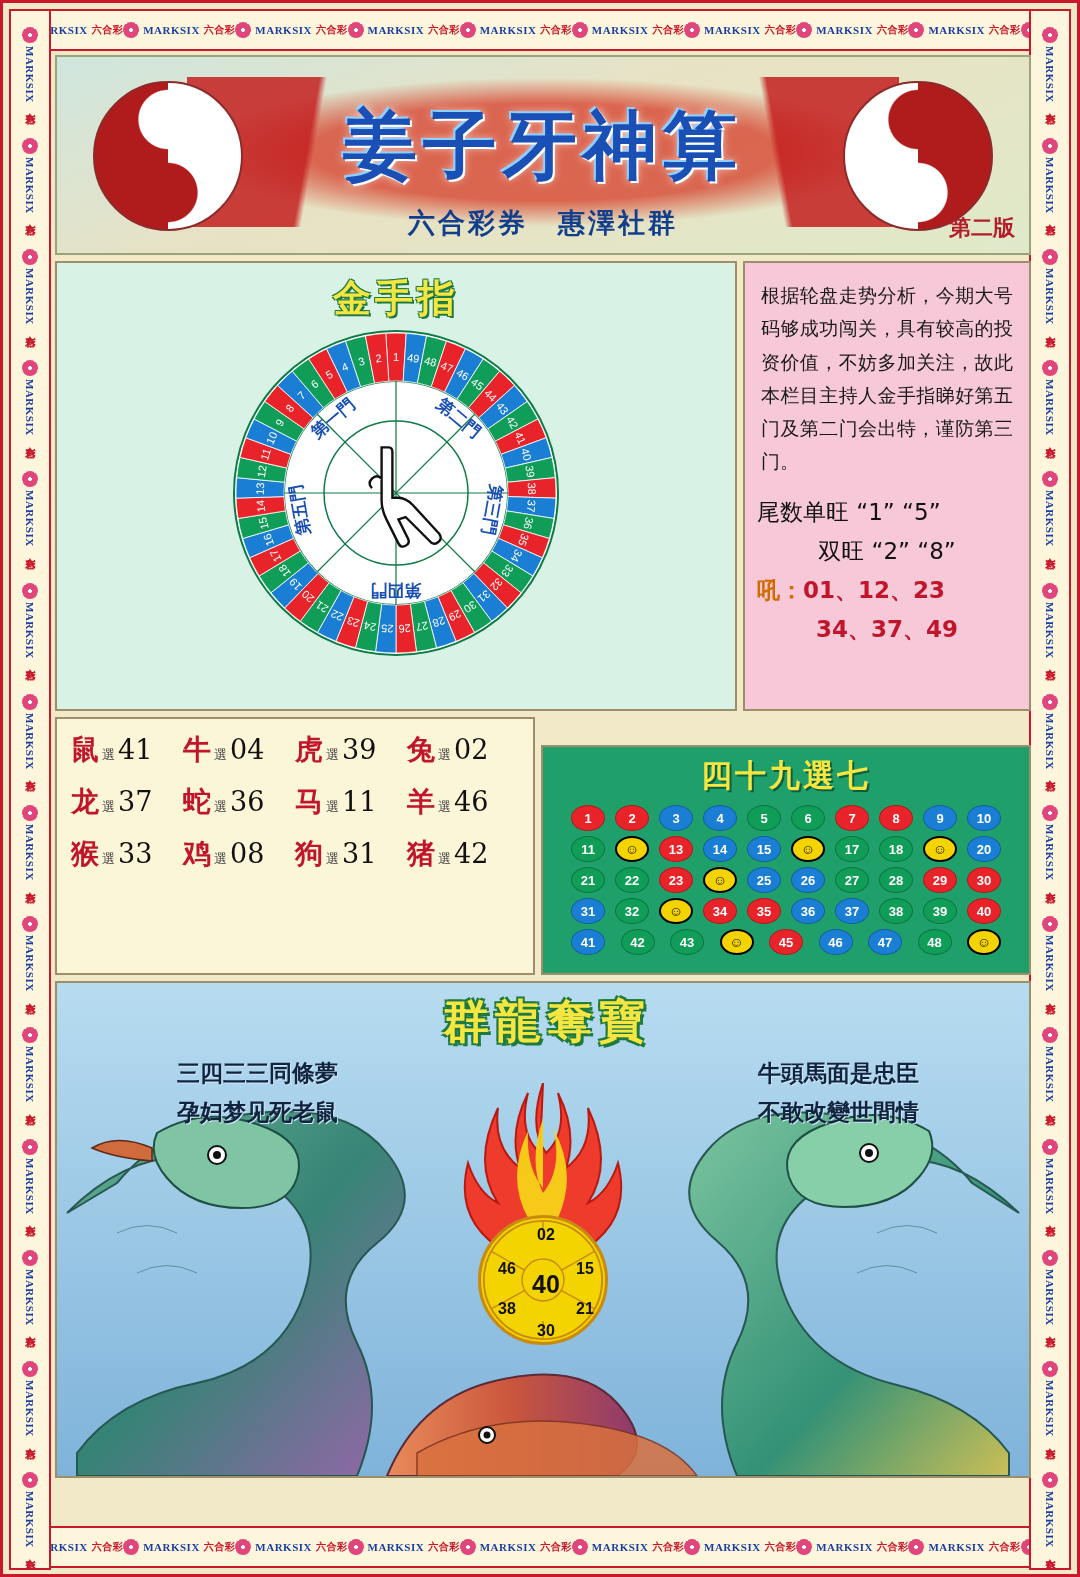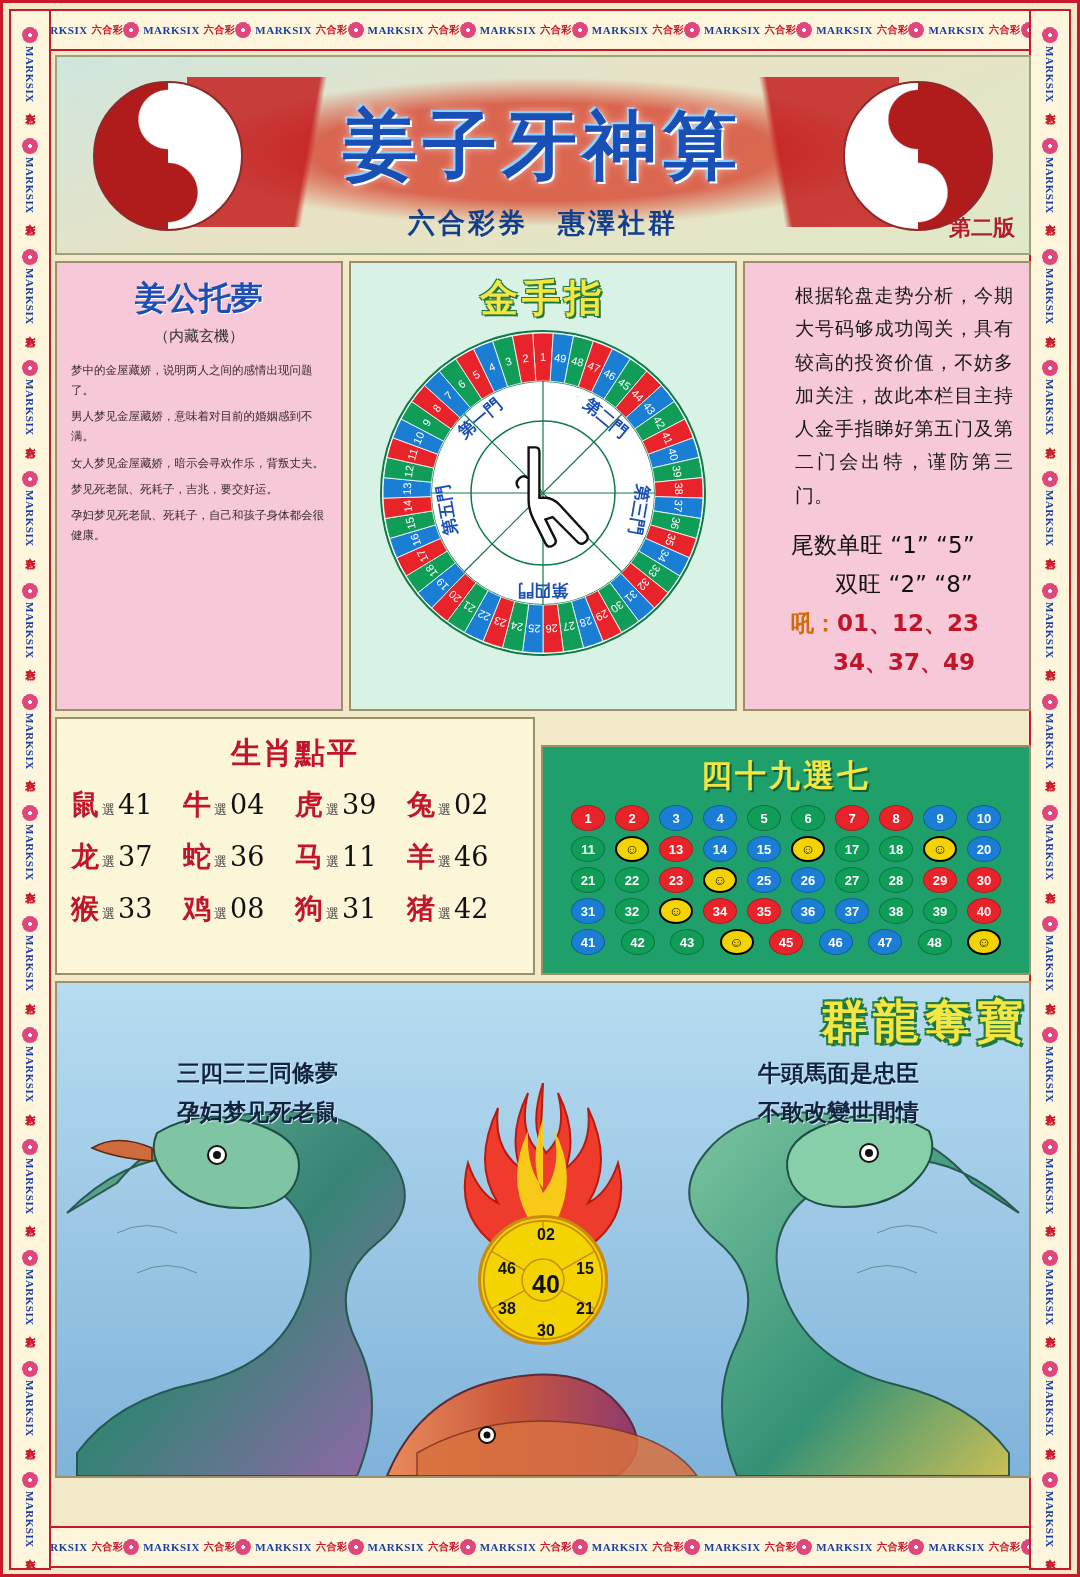--- a/index.html
+++ b/index.html
@@ -106,21 +106,21 @@
   .mast-edition {
     position:absolute; right:14px; bottom:10px;
     font-size:22px; color:#b11d2a; font-weight:bold;
   }
 
   
   .row1 { display:flex; gap:6px; margin-top:6px; height:450px; }
   .panel { border:2px solid #9c8f6a; position:relative; overflow:hidden; }
   .p-dream { width:288px; background:#f6c8d8; }
   .p-gold  { flex:1; background:#d8f3e6; }
-  .p-anal  { width:288px; background:#f6c8d8;padding-left:34px; }
+  .p-anal  { width:288px; background:#f6c8d8; }
 
   .dream-title {
     text-align:center; margin-top:14px;
     font-size:32px; font-weight:bold; color:#1a4fb5;
     font-family:"DejaVu Serif", serif;
     text-shadow:1px 1px 0 #fff;
   }
   .dream-sub { text-align:center; font-size:15px; color:#333; margin-top:6px; }
   .dream-body { margin:14px 14px 0 14px; font-size:11.5px; line-height:1.75; color:#3a2b2b; }
   .dream-body p { margin:0 0 6px 0; }
@@ -187,21 +187,21 @@
   .ball.green{background:#0f9d58;}
   .ball.smile{background:#f3d300;color:#000;border:2px solid #000;font-size:14px;}
 
   
   .p-dragon {
     margin-top:6px; height:497px; position:relative;
     border:2px solid #9c8f6a; overflow:hidden;
     background:linear-gradient(180deg,#a8cfe8 0%,#8fc0e2 40%,#7fb3da 100%);
   }
   .dragon-title {
-    position:absolute; left:0; right:0; top:8px; text-align:right;
+    position:absolute; left:0; right:0; top:8px; text-align:center;
     font-size:46px; font-weight:bold; color:#f5e642;
     font-family:"DejaVu Serif", serif; letter-spacing:6px;
     text-shadow:3px 3px 0 #1f7a3f,-2px -2px 0 #1f7a3f,2px -2px 0 #1f7a3f,-2px 2px 0 #1f7a3f;
     z-index:5;
     margin-left:8px;
   }
   .verse { position:absolute; top:70px; font-size:23px; color:#10233f; font-weight:bold;
            font-family:"DejaVu Serif", serif; line-height:1.7; z-index:5; text-shadow:1px 1px 0 #cfe6f5;}
   .verse.l { left:120px; }
   .verse.r { right:110px; text-align:left; }
@@ -477,31 +477,20 @@
       <div class="rays"></div>
       <div class="yin left"></div>
       <div class="yin right"></div>
       <div class="mast-title">姜子牙神算</div>
       <div class="mast-sub">六合彩券　惠澤社群</div>
       <div class="mast-edition">第二版</div>
     </div>
 
     <div class="row1">
 
-      <div class="panel p-dream">
-        <div class="dream-title">姜公托夢</div>
-        <div class="dream-sub">（内藏玄機）</div>
-        <div class="dream-body">
-          <p>梦中的金屋藏娇，说明两人之间的感情出现问题了。</p>
-          <p>男人梦见金屋藏娇，意味着对目前的婚姻感到不满。</p>
-          <p>女人梦见金屋藏娇，暗示会寻欢作乐，背叛丈夫。</p>
-          <p>梦见死老鼠、死耗子，吉兆，要交好运。</p>
-          <p>孕妇梦见死老鼠、死耗子，自己和孩子身体都会很健康。</p>
-        </div>
-      </div>
 
       <div class="panel p-gold">
         <div class="gold-title">金手指</div>
         <div class="wheel-wrap">
           <svg class="wheel-svg" viewBox="0 0 330 330">
             <circle cx="165" cy="165" r="162" fill="#ffffff" stroke="#0e7a46" stroke-width="2"></circle>
             <circle cx="165" cy="165" r="128" fill="#f6f07a" stroke="#0e7a46" stroke-width="2"></circle>
             <circle cx="165" cy="165" r="112" fill="#ffffff" stroke="#0e7a46" stroke-width="2"></circle>
             <circle cx="165" cy="165" r="72" fill="none" stroke="#0e7a46" stroke-width="1.5"></circle>
             <g id="wheel-sectors">
@@ -636,21 +625,20 @@
             <span class="lbl">吼：</span><span>01、12、23</span>
             <div style="text-align:center">34、37、49</div>
           </div>
         </div>
       </div>
     </div>
 
     <div class="row2">
 
       <div class="p-zodiac">
-        <div class="zodiac-title">生肖點平</div>
         <div class="zodiac-rows" id="zodiac-rows">
             <div class="zrow">
               <div class="zcell">
                 <span class="zname">鼠</span>
                 <span class="zxuan">選</span>
                 <span class="znum">41</span>
               </div>
               <div class="zcell">
                 <span class="zname">牛</span>
                 <span class="zxuan">選</span>

